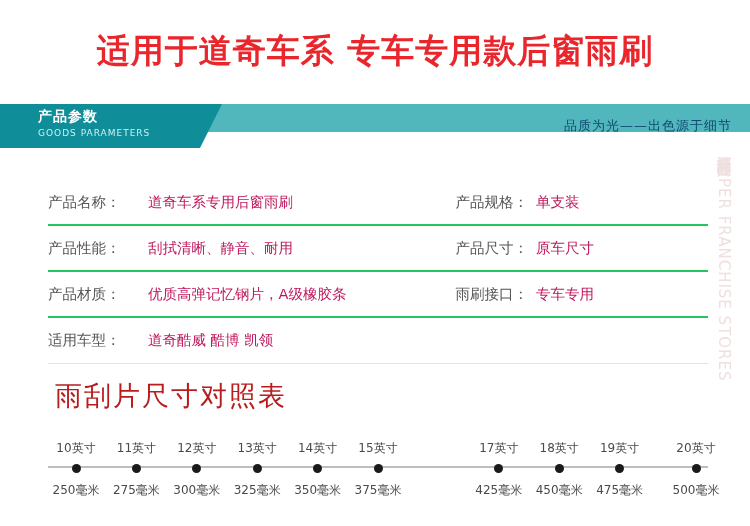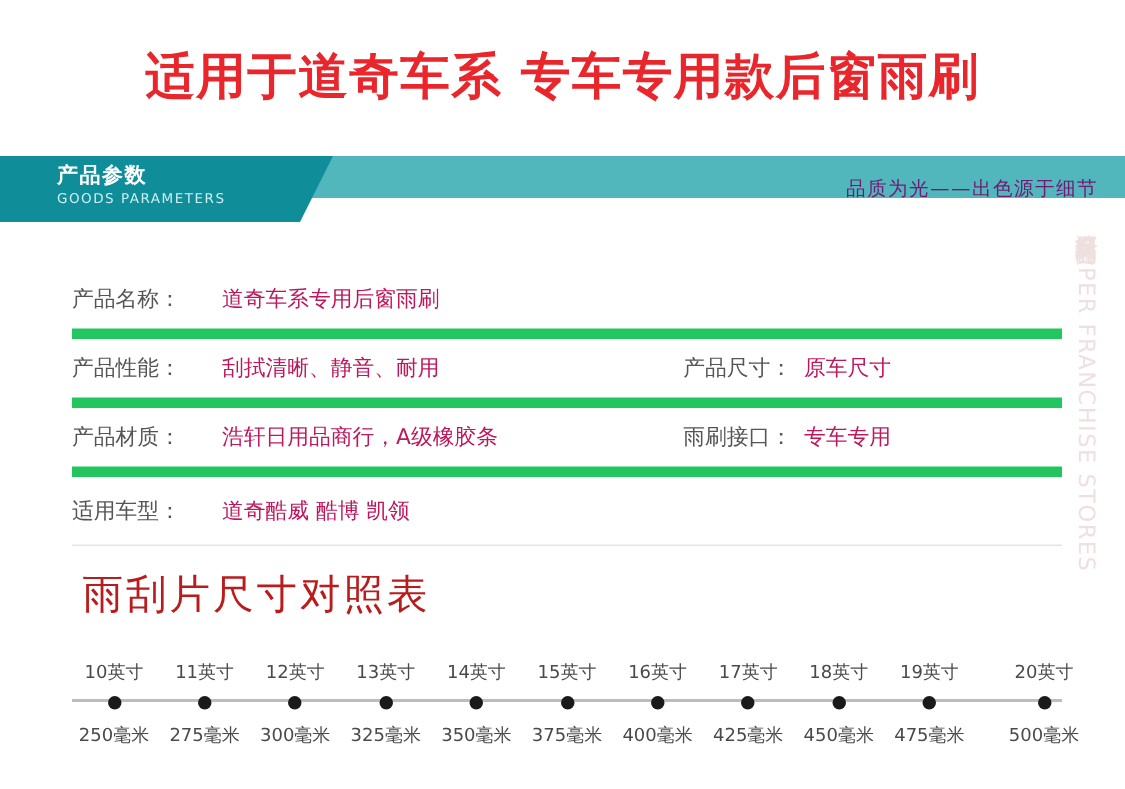--- a/index.html
+++ b/index.html
@@ -40,32 +40,32 @@
   .band-title{
     position:absolute; left:38px; top:4px;
     color:#ffffff; font-size:14px; font-weight:bold; letter-spacing:1px;
   }
   .band-sub{
     position:absolute; left:38px; top:24px;
     color:#cfeef1; font-size:9px; letter-spacing:1px;
   }
   .band-right{
     position:absolute; right:18px; top:13px;
-    color:#701a75; font-size:13px; letter-spacing:1px;
+    color:#0c4a6e; font-size:13px; letter-spacing:1px;
   }
 
   
   .params{
     position:absolute; left:48px; top:180px; width:660px;
   }
   .param-row{
     position:relative;
     height:46px;
     display:flex; align-items:center;
-    border-bottom:7px solid #22c55e;
+    border-bottom:2px solid #22c55e;
   }
   .param-row:last-child{ border-bottom:1px solid #e3e3e3; }
   .cell{ display:flex; align-items:center; }
   .cell.left{ width:400px; }
   .cell.right{ width:260px; }
   .lbl{
     color:#555555; font-size:14.5px; white-space:nowrap;
   }
   .val{
     color:#be185d; font-size:14.5px; white-space:nowrap; margin-left:8px;
@@ -124,37 +124,41 @@
   <div class="band-right">品质为光——出色源于细节</div>
 </div>
 
 <div class="params">
 
   <div class="param-row">
     <div class="cell left">
       <span class="lbl">产品名称：</span>
       <span class="val">道奇车系专用后窗雨刷</span>
     </div>
+    <div class="cell right">
+      <span class="lbl">产品规格：</span>
+      <span class="val">单支装</span>
+    </div>
   </div>
 
   <div class="param-row">
     <div class="cell left">
       <span class="lbl">产品性能：</span>
       <span class="val">刮拭清晰、静音、耐用</span>
     </div>
     <div class="cell right">
       <span class="lbl">产品尺寸：</span>
       <span class="val">原车尺寸</span>
     </div>
   </div>
 
   <div class="param-row">
     <div class="cell left">
       <span class="lbl">产品材质：</span>
-      <span class="val">浩轩日用品商行，A级橡胶条</span>
+      <span class="val">优质高弹记忆钢片，A级橡胶条</span>
     </div>
     <div class="cell right">
       <span class="lbl">雨刷接口：</span>
       <span class="val">专车专用</span>
     </div>
   </div>
 
   <div class="param-row">
     <div class="cell left">
       <span class="lbl">适用车型：</span>
@@ -194,25 +198,20 @@
     <div class="tick" style="left: 241.6px;">
       <div class="inch">14英寸</div>
       <div class="dot"></div>
       <div class="mm">350毫米</div>
     </div>
     <div class="tick" style="left: 302px;">
       <div class="inch">15英寸</div>
       <div class="dot"></div>
       <div class="mm">375毫米</div>
     </div>
-    <div class="tick" style="left: 362.4px;">
-      <div class="inch">16英寸</div>
-      <div class="dot"></div>
-      <div class="mm">400毫米</div>
-    </div>
     <div class="tick" style="left: 422.8px;">
       <div class="inch">17英寸</div>
       <div class="dot"></div>
       <div class="mm">425毫米</div>
     </div>
     <div class="tick" style="left: 483.2px;">
       <div class="inch">18英寸</div>
       <div class="dot"></div>
       <div class="mm">450毫米</div>
     </div>

